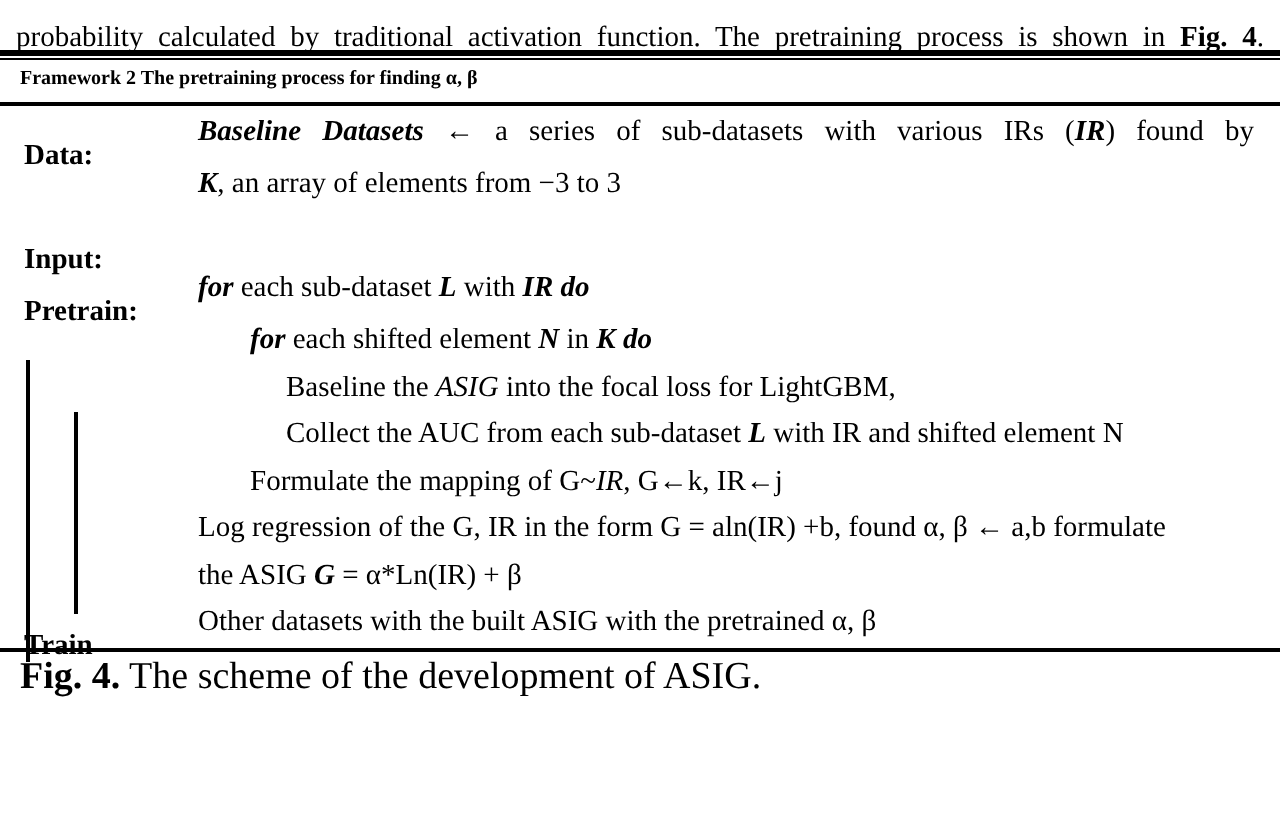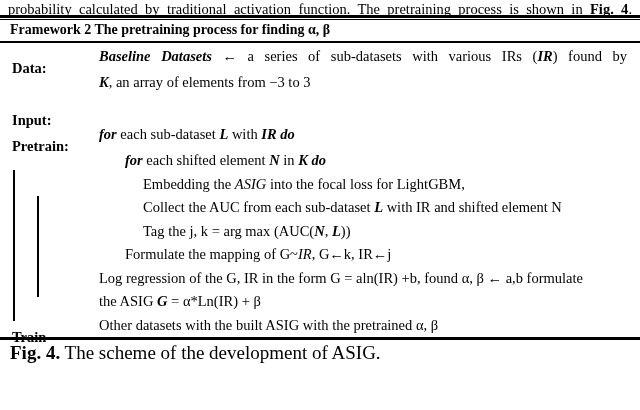--- a/index.html
+++ b/index.html
@@ -6,35 +6,35 @@
   #page{
     position:relative;
     width:640px;height:410px;
     background:#fff;
     overflow:hidden;
     font-family:"Liberation Serif","DejaVu Serif",serif;
     color:#000;
     font-size:14.5px;
   }
   
-  #top-strip{position:relative;height:15px;overflow:hidden;font-family:Liberation Serif, serif;}
+  #top-strip{position:relative;height:25px;overflow:hidden;font-family:Liberation Serif, serif;}
   #top-line{
     position:absolute;left:8px;right:8px;bottom:-3px;
     line-height:17px;white-space:nowrap;
     text-align:justify;text-align-last:justify;white-space:normal;
   }
   
   .rule-thick{height:2.5px;background:#000;}
   .rule-gap{height:1.6px;background:#fff;}
   .rule-thin{height:1.1px;background:#000;}
   
   #framework-title{
     height:20.5px;line-height:20.5px;
     padding-left:10px;
-    font-weight:bold;font-size:14px;
+    font-weight:bold;font-size:10px;
     border-bottom:2px solid #000;
     white-space:nowrap;
   }
   
   #algo-body{
     position:relative;
     padding-left:99px;
     padding-right:13px;
   }
   .algo-row{position:relative;white-space:nowrap;}
@@ -83,23 +83,22 @@
 
   <div id="algo-body">
     <div class="loop-bar" id="bar-outer"></div>
     <div class="loop-bar" id="bar-inner"></div>
 
   <div class="algo-row r-a jst"><span class="row-label">Data:</span><span class="sbi">Baseline Datasets</span><span> ← a series of sub-datasets with various IRs (</span><span class="sbi">IR</span><span>) found by</span></div>
       <div class="algo-row r-a"><span class="sbi">K</span><span>, an array of elements from −3 to 3</span></div>
       <div class="algo-row r-a"><span class="row-label">Input:</span></div>
       <div class="algo-row r-a"><span class="row-label">Pretrain:</span><span class="sbi">for</span><span> each sub-dataset </span><span class="sbi">L</span><span> with </span><span class="sbi">IR</span><span> </span><span class="sbi">do</span></div>
       <div class="algo-row r-a ind1"><span class="sbi">for</span><span> each shifted element </span><span class="sbi">N</span><span> in </span><span class="sbi">K</span><span> </span><span class="sbi">do</span></div>
-      <div class="algo-row r-b ind2"><span>Embedding the </span><span class="si">ASIG</span><span> into the focal loss for LightGBM,</span></div>
+      <div class="algo-row r-b ind2"><span>Baseline the </span><span class="si">ASIG</span><span> into the focal loss for LightGBM,</span></div>
       <div class="algo-row r-b ind2"><span>Collect the AUC from each sub-dataset </span><span class="sbi">L</span><span> with IR and shifted element N</span></div>
-      <div class="algo-row r-b ind2"><span>Tag the j, k = arg max (AUC(</span><span class="sbi">N</span><span>, </span><span class="sbi">L</span><span>))</span></div>
       <div class="algo-row r-b ind1"><span>Formulate the mapping of G~</span><span class="si">IR</span><span>, G←k, IR←j</span></div>
       <div class="algo-row r-b"><span>Log regression of the G, IR in the form G = aln(IR) +b, found α, β ← a,b formulate</span></div>
       <div class="algo-row r-b"><span>the ASIG </span><span class="sbi">G</span><span> = α*Ln(IR) + β</span></div>
       <div class="algo-row r-b"><span class="row-label">Train</span><span>Other datasets with the built ASIG with the pretrained α, β</span></div>
     </div>
 
   <div class="rule-thick"></div>
 
   <div id="caption"><span class="sb">Fig. 4.</span><span> The scheme of the development of ASIG.</span></div>
 

